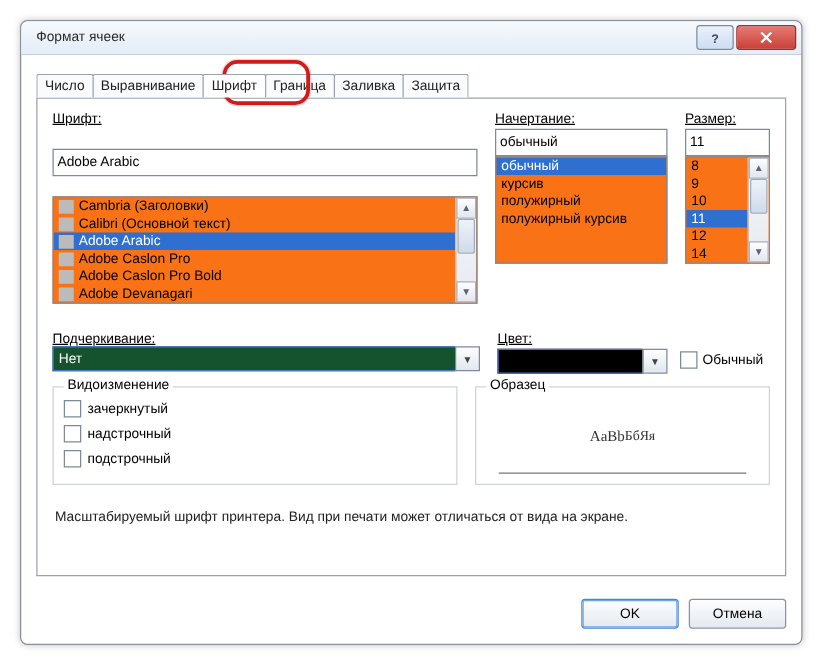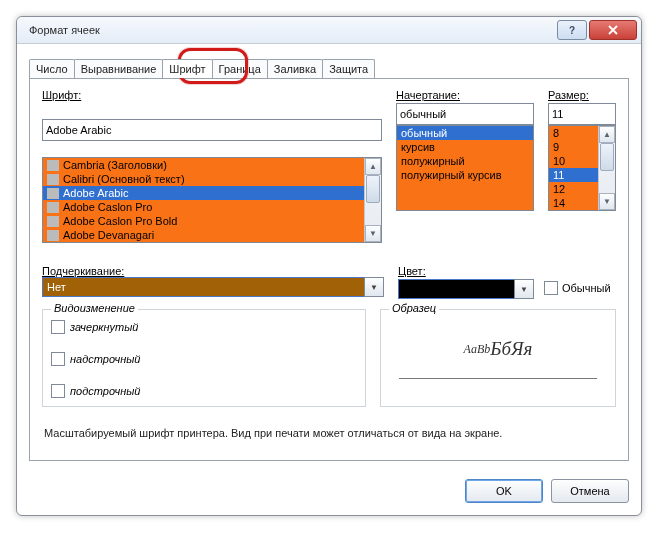--- a/index.html
+++ b/index.html
@@ -62,45 +62,45 @@
   .scrollbar { width:16px; background:linear-gradient(#f3f5f8,#e7ebf1); border-left:1px solid #c2c9d2; display:flex; flex-direction:column; }
   .sb-btn { height:15px; border:1px solid #aab2bf; margin:0; background:linear-gradient(#fdfefe,#e1e7ef); display:flex;align-items:center;justify-content:center; color:#5a6474;font-size:8px;}
   .sb-track { flex:1; position:relative; }
   .sb-thumb { position:absolute; left:1px; right:1px; top:0; height:26px; background:linear-gradient(#eef3fa,#cfdae9); border:1px solid #9fabbb; border-radius:2px;}
 
   .midrow { display:flex; gap:14px; margin-top:22px; }
   .ul-col { flex:1; }
   .color-col { width:218px; display:flex; flex-direction:column;}
   .combo-wrap { display:flex; height:20px; }
   .combo-wrap .cmb {
-    flex:1; border:1px solid #4a76c9; border-right:none; background:#a16207; color:#fff;
+    flex:1; border:1px solid #4a76c9; border-right:none; background:#14532d; color:#fff;
     padding:2px 4px; display:flex; align-items:center;
   }
   .combo-wrap .cmb.sw { background:#000; }
   .combo-wrap .dd {
     width:18px; border:1px solid #7f8a99; background:linear-gradient(#fdfefe,#e1e7ef);
     display:flex; align-items:center; justify-content:center; font-size:8px; color:#444;
   }
   .plain-check { display:flex; align-items:center; gap:4px; margin-top:18px; }
   .plain-check .cb, .effects .cb {
     width:12px;height:12px;border:1px solid #7f8a99;background:#fff;
   }
 
   .bottomrow { display:flex; gap:14px; margin-top:10px; }
   .fs {
-    border:1px solid #cfd4db; padding:6px 8px 8px; position:relative;font-style:italic;
+    border:1px solid #cfd4db; padding:6px 8px 8px; position:relative;
   }
   .fs .legend { position:absolute; top:-8px; left:8px; background:#fff; padding:0 3px; }
   .eff { width:306px; }
   .sample { flex:1; }
-  .effects { display:flex; flex-direction:column; gap:18px; margin-top:4px;justify-content:space-between;}
+  .effects { display:flex; flex-direction:column; gap:6px; margin-top:4px;justify-content:space-between;}
   .effects div { display:flex; align-items:center; gap:5px; }
 
   .sample-inner { height:58px; display:flex; align-items:center; justify-content:center; color:#333; border-bottom: 1px solid #777; margin: 4px 10px 0 10px;}
-  .sample-inner span { font-size:19px; font-family:"Times New Roman",serif;}
+  .sample-inner span { font-size:11px; font-family:"Times New Roman",serif;}
   .sample-inner .small{font-size:12px;}
 
   .hint { margin:20px 2px 0; color:#222; }
 
   .footer { display:flex; justify-content:flex-end; gap:8px; padding:8px 12px 12px; }
   .btn {
     min-width:76px; height:22px; border:1px solid #8a93a0; border-radius:3px;
     background:linear-gradient(#fdfefe,#e4e9f0); display:flex; align-items:center; justify-content:center;
   }
   .btn.primary { box-shadow:0 0 0 1px #6fa6e8 inset; border-color:#4f86c8;}

